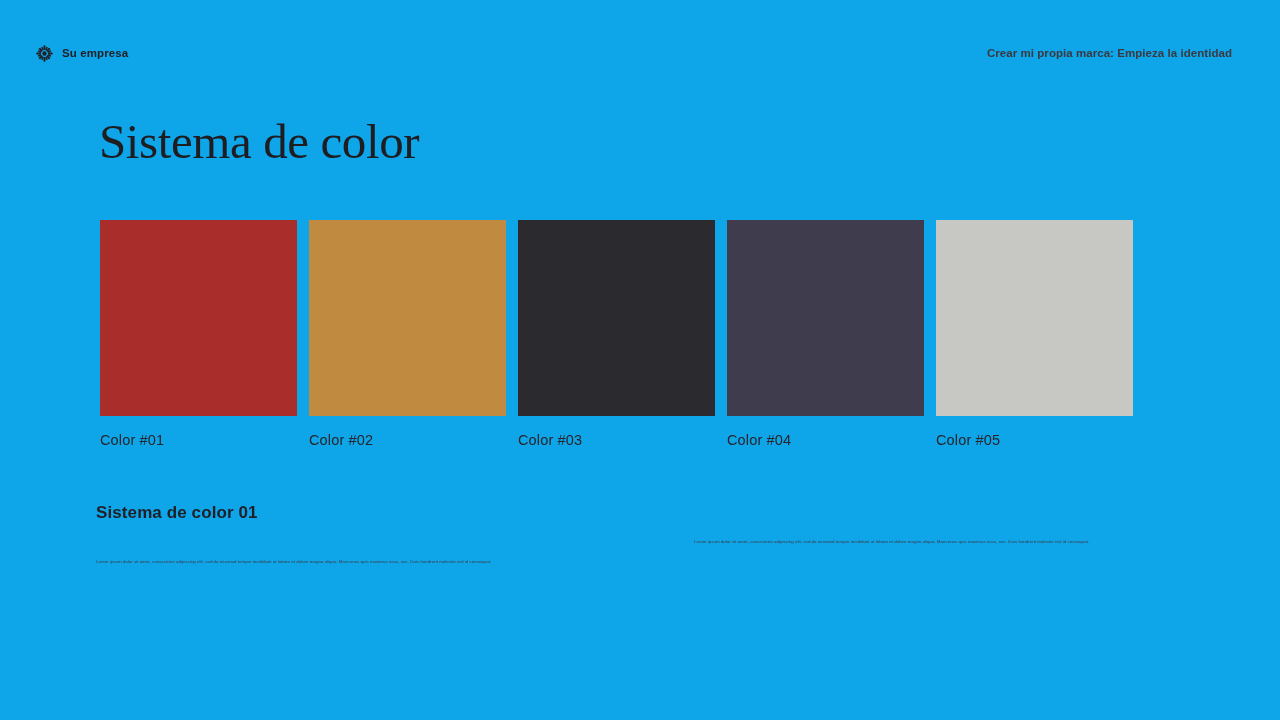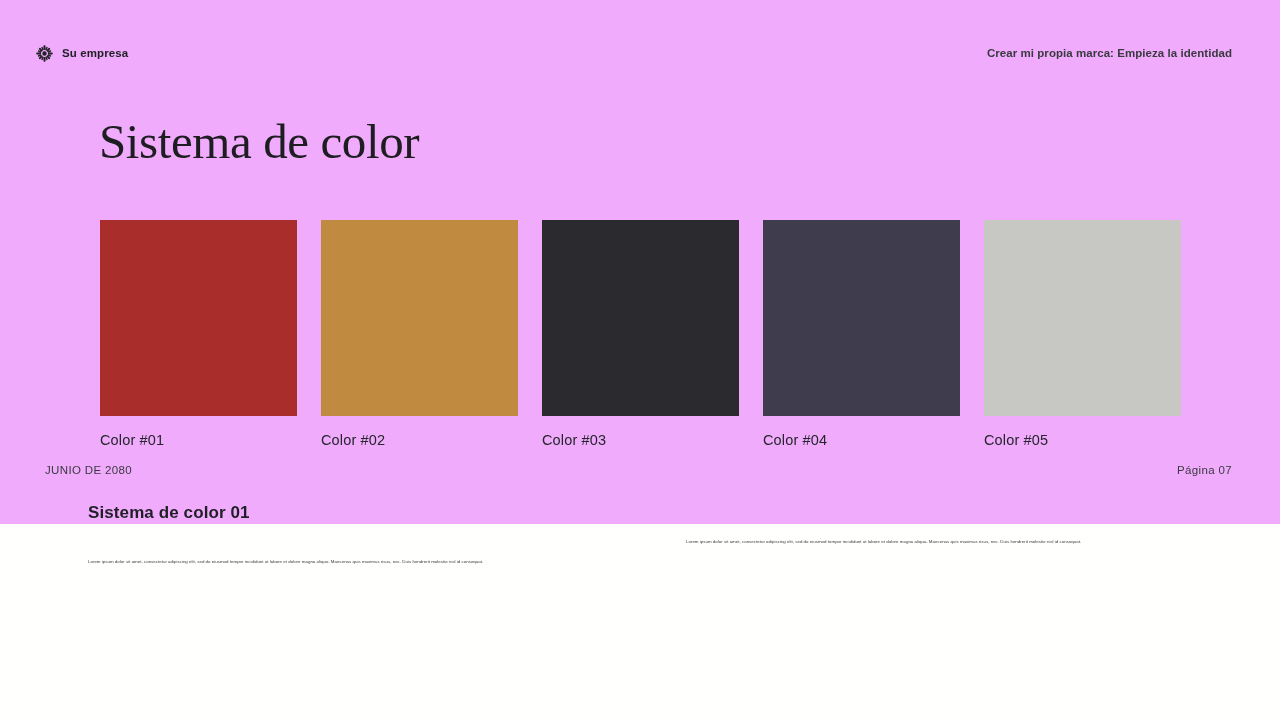--- a/index.html
+++ b/index.html
@@ -14,22 +14,22 @@
     background: #fffffd;
     font-family: "Liberation Sans", sans-serif;
     color: #24242a;
     position: relative;
   }
 
   .slide {
     position: absolute;
     inset: 0;
     width: 1280px;
-    height: 524px;
-    background: #f0abfc;
+    height: 720px;
+    background: #0ea5e9;
   }
 
   
   .header {
     position: absolute;
     top: 42px;
     left: 36px;
     right: 48px;
     height: 22px;
     display: flex;
@@ -80,21 +80,21 @@
     white-space: nowrap;
   }
 
   
   .palette {
     position: absolute;
     top: 220px;
     left: 100px;
     width: 1070px;
     display: flex;
-    gap: 24px;
+    gap: 12px;
   }
 
   .swatch-cell {
     width: 197px;
     flex: none;
   }
 
   .swatch-chip {
     width: 197px;
     height: 196px;
@@ -107,21 +107,21 @@
     font-weight: 400;
     color: #25252b;
     letter-spacing: 0.15px;
     white-space: nowrap;
   }
 
   
   .descriptions {
     position: absolute;
     top: 503px;
-    left: 88px;
+    left: 96px;
     width: 1070px;
     display: flex;
   }
 
   .desc-col {
     width: 598px;
     flex: none;
   }
 
   .desc-col.second {
@@ -247,18 +247,14 @@
       <div class="desc-heading">Sistema de color 01</div>
       <p class="desc-body">Lorem ipsum dolor sit amet, consectetur adipiscing elit, sed do eiusmod tempor incididunt ut labore et dolore magna aliqua. Maecenas quis maximus risus, nec. Duis hendrerit molestie nisl id consequat.</p>
     </div>
 
     <div class="desc-col second">
       <p class="desc-body">Lorem ipsum dolor sit amet, consectetur adipiscing elit, sed do eiusmod tempor incididunt ut labore et dolore magna aliqua. Maecenas quis maximus risus, nec. Duis hendrerit molestie nisl id consequat.</p>
     </div>
 
   </div>
 
-  <div class="footer">
-    <div class="footer-left">JUNIO DE 2080</div>
-    <div class="footer-right">Página 07</div>
-  </div>
 
 </div>
 
 </body></html>

